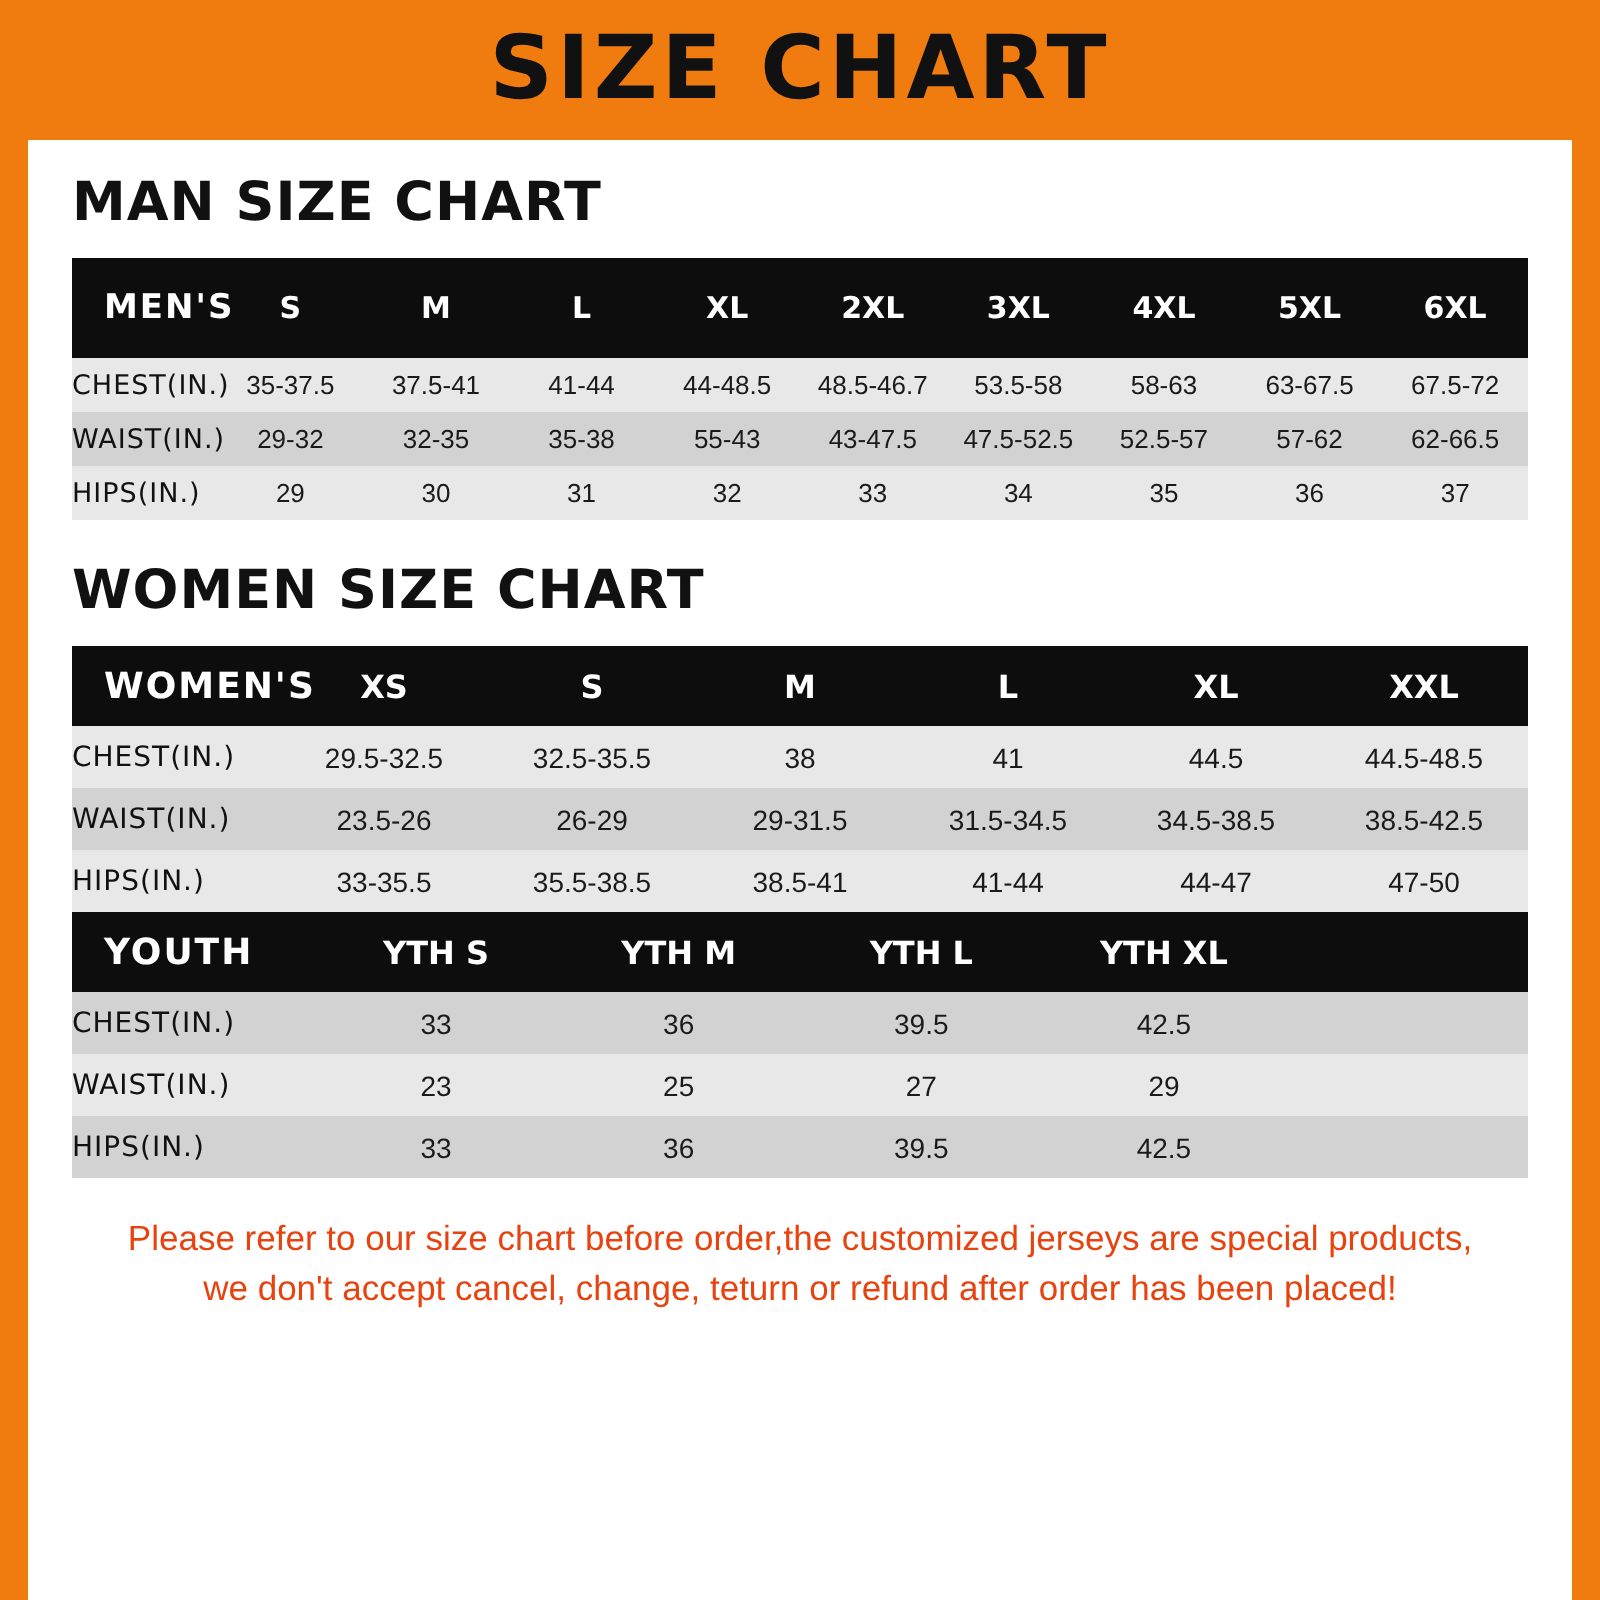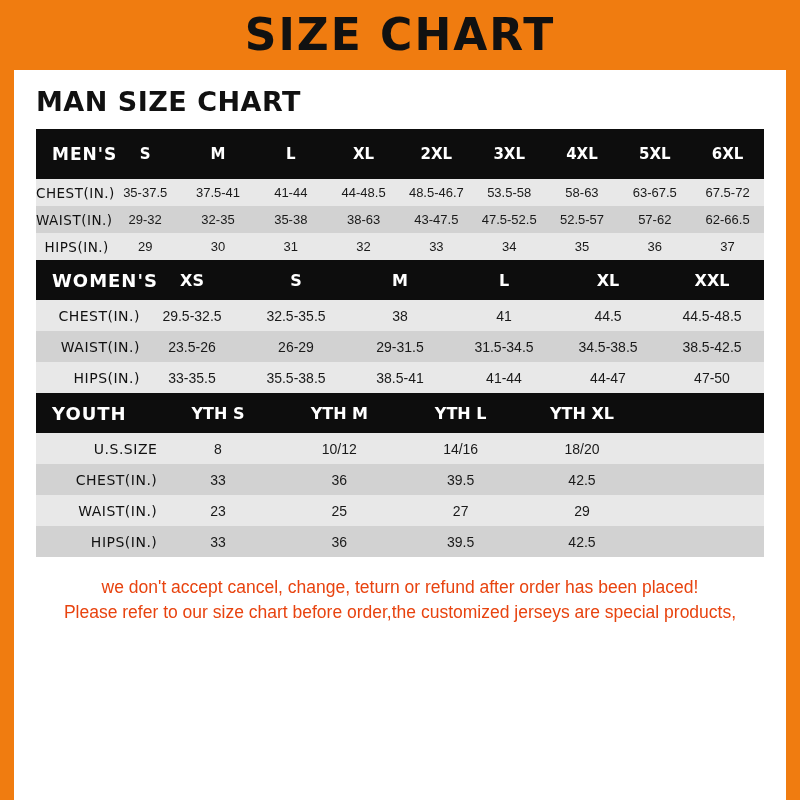--- a/index.html
+++ b/index.html
@@ -82,21 +82,21 @@
     font-size: 17px;
     letter-spacing: 1px;
   }
   table.chart tbody tr.band-light { background: #e8e8e8; }
   table.chart tbody tr.band-dark { background: #d2d2d2; }
   table.chart tbody td.rowlabel {
     font-family: "DejaVu Sans", sans-serif;
     font-size: 13.5px;
     letter-spacing: 0.5px;
     color: #111111;
-    text-align: right;
+    text-align: left;
   }
   .sec-women table.chart tbody td,
   .sec-youth table.chart tbody td { height: 31px; font-size: 14px; }
   .sec-women table.chart thead th,
   .sec-youth table.chart thead th { height: 40px; font-size: 16px; }
   .sec-youth table.chart thead th.rowlabel-head,
   .sec-women table.chart thead th.rowlabel-head { font-size: 18px; }
 
   .footer-note {
     margin-top: 18px;
@@ -148,21 +148,21 @@
             <td>53.5-58</td>
             <td>58-63</td>
             <td>63-67.5</td>
             <td>67.5-72</td>
           </tr>
           <tr class="band-dark">
             <td class="rowlabel">WAIST(IN.)</td>
             <td>29-32</td>
             <td>32-35</td>
             <td>35-38</td>
-            <td>38-63</td>
+            <td>55-43</td>
             <td>43-47.5</td>
             <td>47.5-52.5</td>
             <td>52.5-57</td>
             <td>57-62</td>
             <td>62-66.5</td>
           </tr>
           <tr class="band-light">
             <td class="rowlabel">HIPS(IN.)</td>
             <td>29</td>
             <td>30</td>
@@ -172,20 +172,21 @@
             <td>34</td>
             <td>35</td>
             <td>36</td>
             <td>37</td>
           </tr>
         </tbody>
       </table>
     </div>
 
     <div class="sec-women">
+      <div class="section-title">WOMEN SIZE CHART</div>
       <table class="chart">
         <thead>
           <tr>
             <th class="rowlabel-head">WOMEN'S</th>
             <th>XS</th>
             <th>S</th>
             <th>M</th>
             <th>L</th>
             <th>XL</th>
             <th>XXL</th>
@@ -229,28 +230,20 @@
           <tr>
             <th class="rowlabel-head">YOUTH</th>
             <th>YTH S</th>
             <th>YTH M</th>
             <th>YTH L</th>
             <th>YTH XL</th>
             <th></th>
           </tr>
         </thead>
         <tbody>
-          <tr class="band-light">
-            <td class="rowlabel">U.S.SIZE</td>
-            <td>8</td>
-            <td>10/12</td>
-            <td>14/16</td>
-            <td>18/20</td>
-            <td></td>
-          </tr>
           <tr class="band-dark">
             <td class="rowlabel">CHEST(IN.)</td>
             <td>33</td>
             <td>36</td>
             <td>39.5</td>
             <td>42.5</td>
             <td></td>
           </tr>
           <tr class="band-light">
             <td class="rowlabel">WAIST(IN.)</td>
@@ -266,18 +259,18 @@
             <td>36</td>
             <td>39.5</td>
             <td>42.5</td>
             <td></td>
           </tr>
         </tbody>
       </table>
     </div>
 
     <div class="footer-note">
+      <span>Please refer to our size chart before order,the customized jerseys are special products,</span>
       <span>we don't accept cancel, change, teturn or refund after order has been placed!</span>
-      <span>Please refer to our size chart before order,the customized jerseys are special products,</span>
     </div>
 
   </div>
 </div>
 
 </body></html>

